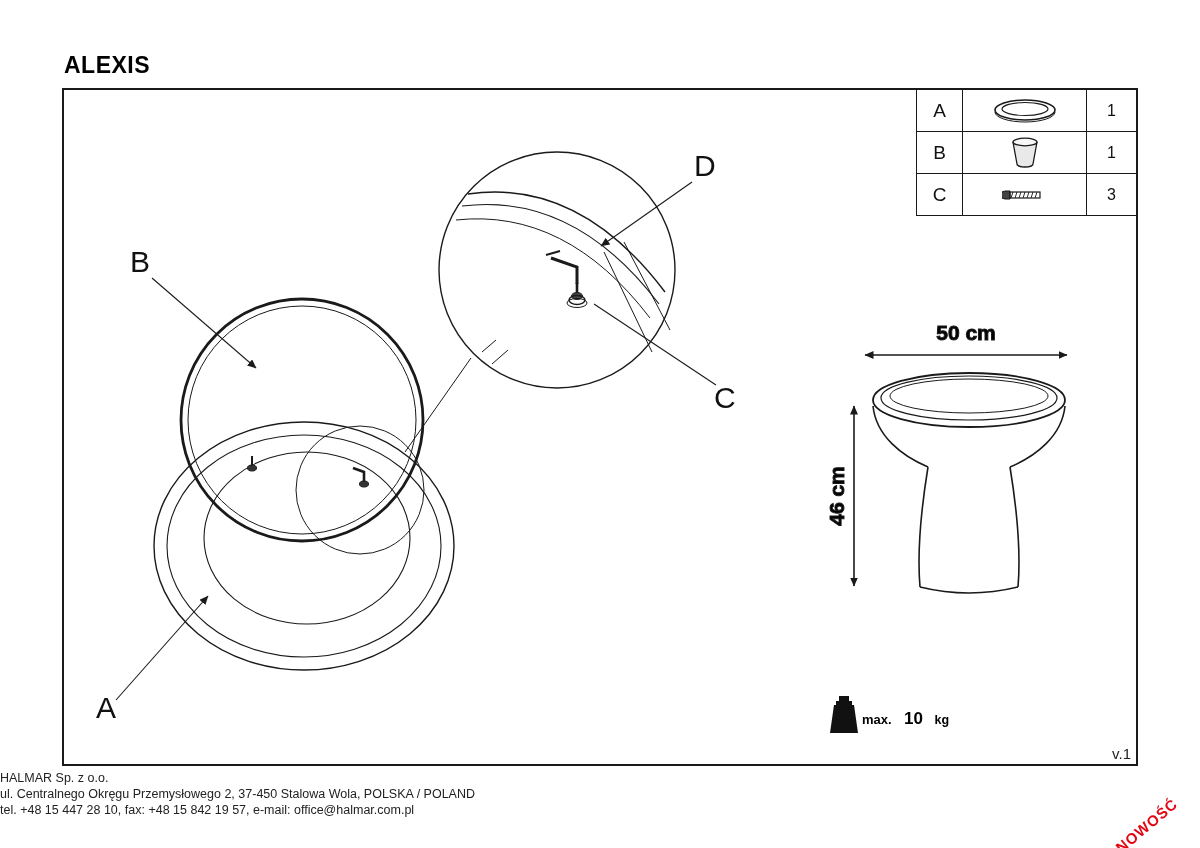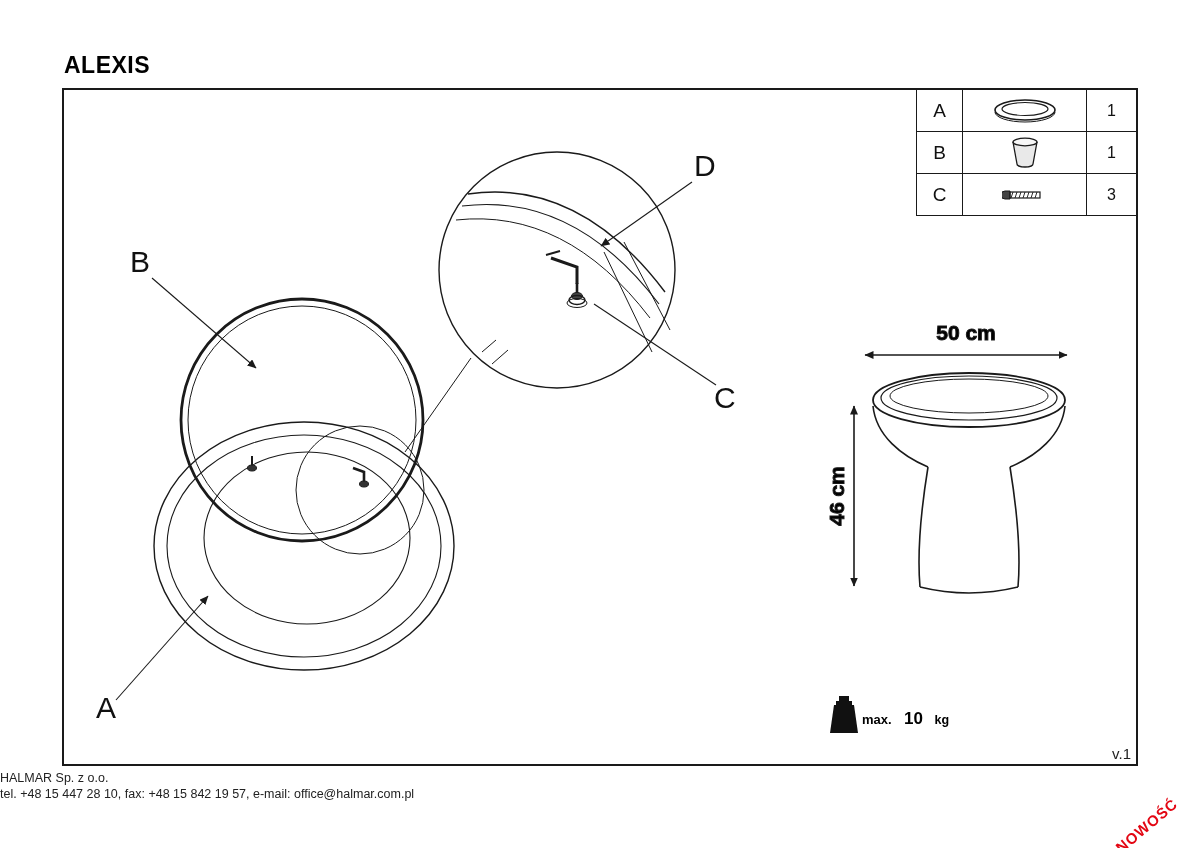--- a/index.html
+++ b/index.html
@@ -177,18 +177,19 @@
       <div class="cell">
           <span class="qty">3</span>
         </div>
     </div>
 
     <div class="version">v.1</div>
   </div>
 
   <div class="footer">
     <div>HALMAR Sp. z o.o.</div>
+    <div>ul. Centralnego Okręgu Przemysłowego 2, 37-450 Stalowa Wola, POLSKA / POLAND</div>
     <div>tel. +48 15 447 28 10, fax: +48 15 842 19 57, e-mail: office@halmar.com.pl</div>
   </div>
 
   <div class="new-badge" style="color: rgb(227, 6, 19);">NOWOŚĆ</div>
 
 </div>
 
 </body></html>

